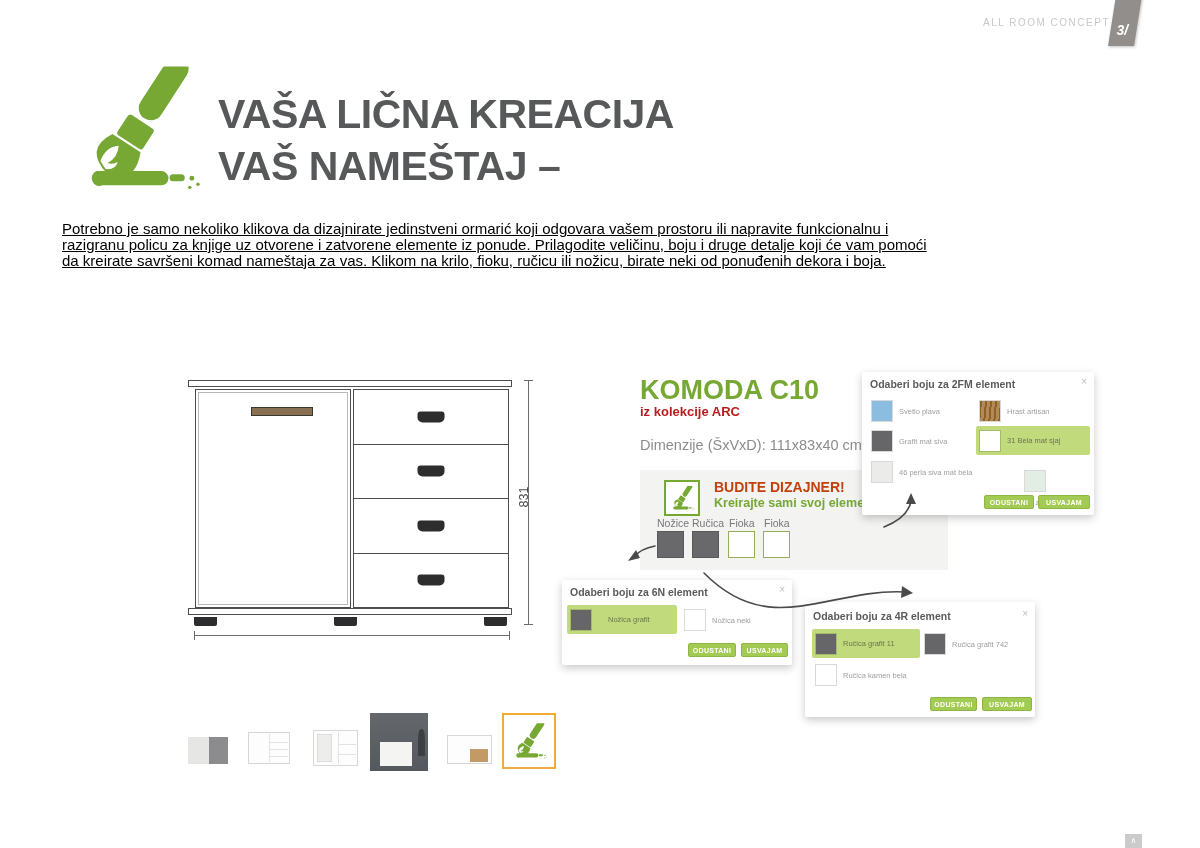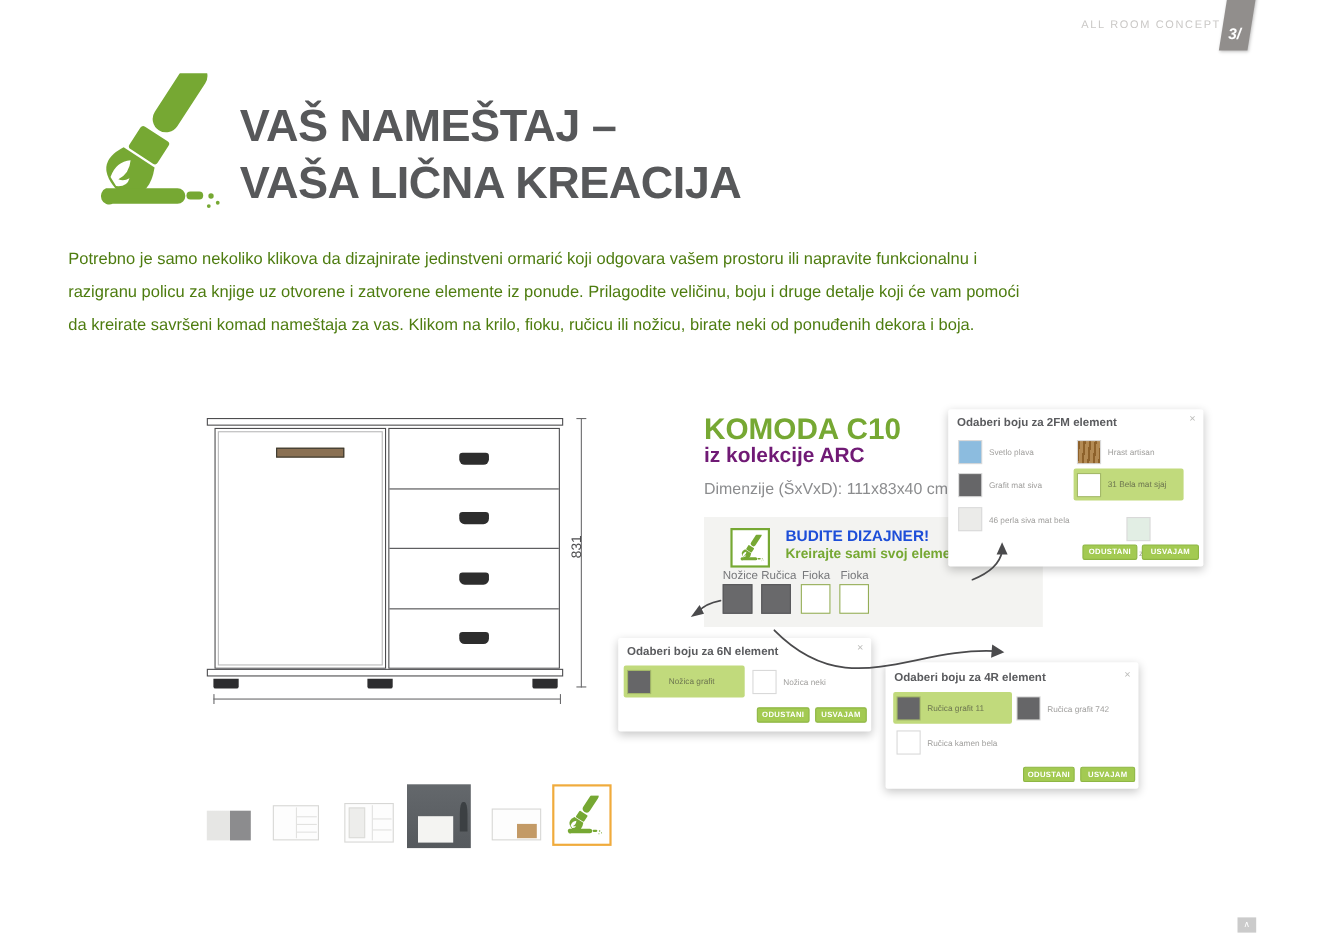--- a/index.html
+++ b/index.html
@@ -13,21 +13,21 @@
   .brand{left:940px;top:17px;width:170px;text-align:right;font-size:10px;
          letter-spacing:1.5px;color:#cac8c6;}
   .ribbon{left:1112px;top:-4px;width:26px;height:50px;background:#918e8c;
           transform:skewX(-9deg);box-shadow:1px 1px 3px rgba(0,0,0,.25);}
   .ribbon span{position:absolute;bottom:8px;left:6px;color:#fff;font-size:14px;
           font-style:italic;font-weight:bold;transform:skewX(9deg);}
   .page-title{left:218px;top:88px;line-height:52px;font-size:41px;font-weight:bold;
           color:#57585a;letter-spacing:-0.5px;}
   .brush-hero{left:70px;top:66px;}
 
-  .intro{left:62px;top:221px;width:872px;font-size:15px;line-height:30px;color:#4d7c0f;}
+  .intro{left:62px;top:221px;width:872px;font-size:15px;line-height:16px;color:#000000;text-decoration:underline;}
 
   
   .draw{left:188px;top:378px;width:360px;height:280px;}
   .ln{border:1px solid #4d4d4f;background:#fff;box-sizing:border-box;}
   .board-top{left:0;top:2px;width:324px;height:7px;}
   .door{left:7px;top:11px;width:156px;height:219px;}
   .door-in{position:absolute;left:2px;top:2px;right:2px;bottom:2px;border:1px solid #b9b9ba;}
   .door-handle{left:55px;top:17px;width:60px;height:7px;background:#8a7053;border:1px solid #39382f;}
   .drawers{left:165px;top:11px;width:156px;height:219px;display:flex;flex-direction:column;}
   .drawer{flex:1;border-bottom:1px solid #4d4d4f;position:relative;}
@@ -41,28 +41,28 @@
   .dim-h:before{left:0;} .dim-h:after{right:0;}
   .dim-v{left:340px;top:2px;width:1px;height:245px;background:#6b6b6d;}
   .dim-v:before,.dim-v:after{content:"";position:absolute;left:-4px;width:9px;height:1px;background:#6b6b6d;}
   .dim-v:before{top:0;} .dim-v:after{bottom:0;}
   .dim-label{font-size:12.5px;color:#4d4d4f;}
   .wlabel{left:0;top:261px;width:324px;text-align:center;}
   .hlabel{left:326px;top:112px;transform:rotate(-90deg);}
 
   
   .prod-name{left:640px;top:375px;font-size:27px;font-weight:bold;color:#76a833;}
-  .prod-coll{left:640px;top:404px;font-size:19px;font-weight:bold;color:#701a75;}
+  .prod-coll{left:640px;top:404px;font-size:13px;font-weight:bold;color:#b91c1c;}
   .prod-dim{left:640px;top:437px;font-size:14.5px;color:#8b8c8e;}
 
   
   .panel{left:640px;top:470px;width:308px;height:100px;background:#f3f3f1;}
   .icon-box{position:absolute;left:24px;top:10px;width:36px;height:36px;background:#fff;
             border:2px solid #76a833;box-sizing:border-box;display:flex;align-items:center;justify-content:center;}
-  .dz-head{position:absolute;left:74px;top:9px;font-size:14px;font-weight:bold;color:#1d4ed8;}
+  .dz-head{position:absolute;left:74px;top:9px;font-size:14px;font-weight:bold;color:#c2410c;}
   .dz-sub{position:absolute;left:74px;top:26px;font-size:12.5px;font-weight:bold;color:#76a833;}
   .part{position:absolute;top:47px;font-size:10.5px;color:#76777a;}
   .pswatch{position:absolute;top:61px;width:27px;height:27px;box-sizing:border-box;}
   .pswatch.dark{background:#69696b;border:1px solid #58585a;}
   .pswatch.blank{background:#fff;border:1px solid #94ad56;}
 
   
   .dialog{position:absolute;background:#fff;box-shadow:0 3px 9px rgba(0,0,0,.22);border-radius:2px;}
   .dtitle{position:absolute;left:8px;top:6px;font-size:10.5px;font-weight:bold;color:#5a5b5e;}
   .dclose{position:absolute;right:7px;top:4px;font-size:10px;color:#bdbdbb;cursor:default;}
@@ -118,22 +118,22 @@
   <span>3/</span>
 </div>
 
 <div class="abs brush-hero">
   <svg width="132" height="128" viewBox="0 0 130 125">
       <use href="#brush"></use>
     </svg>
 </div>
 
 <div class="abs page-title">
+  <div>VAŠA LIČNA KREACIJA</div>
   <div>VAŠ NAMEŠTAJ –</div>
-  <div>VAŠA LIČNA KREACIJA</div>
 </div>
 
 <div class="abs intro">Potrebno je samo nekoliko klikova da dizajnirate jedinstveni ormarić koji odgovara vašem prostoru ili napravite funkcionalnu i razigranu policu za knjige uz otvorene i zatvorene elemente iz ponude. Prilagodite veličinu, boju i druge detalje koji će vam pomoći da kreirate savršeni komad nameštaja za vas. Klikom na krilo, fioku, ručicu ili nožicu, birate neki od ponuđenih dekora i boja.</div>
 
 <div class="abs draw">
   <div class="abs ln board-top"></div>
   <div class="abs ln door">
     <div class="door-in"></div>
     <div class="abs door-handle"></div>
   </div>
@@ -193,21 +193,21 @@
     <span class="slabel">Svetlo plava</span>
   </div>
   <div class="srow" style="left:114px;top:26px;width:114px;height:26px;">
     <span class="sw wood" style="background-color: rgb(169, 122, 60);"></span>
     <span class="slabel">Hrast artisan</span>
   </div>
   <div class="srow" style="left:6px;top:56px;width:106px;height:26px;">
     <span class="sw" style="background-color: rgb(102, 102, 104);"></span>
     <span class="slabel">Grafit mat siva</span>
   </div>
-  <div class="srow sel" style="left:114px;top:54px;width:100px;height:29px;">
+  <div class="srow sel" style="left:114px;top:54px;width:114px;height:29px;">
     <span class="sw" style="background-color: rgb(255, 255, 255);"></span>
     <span class="slabel" style="color:#6d7650;">31 Bela mat sjaj</span>
   </div>
   <div class="srow" style="left:6px;top:87px;width:106px;height:26px;">
     <span class="sw" style="background-color: rgb(235, 235, 233);"></span>
     <span class="slabel">46 perla siva mat bela</span>
   </div>
   <div class="srow" style="left:114px;top:99px;width:114px;height:26px;flex-direction:column;">
     <span class="sw" style="background-color: rgb(226, 238, 228);"></span>
     <span class="slabel">Svetlo zelena</span>

